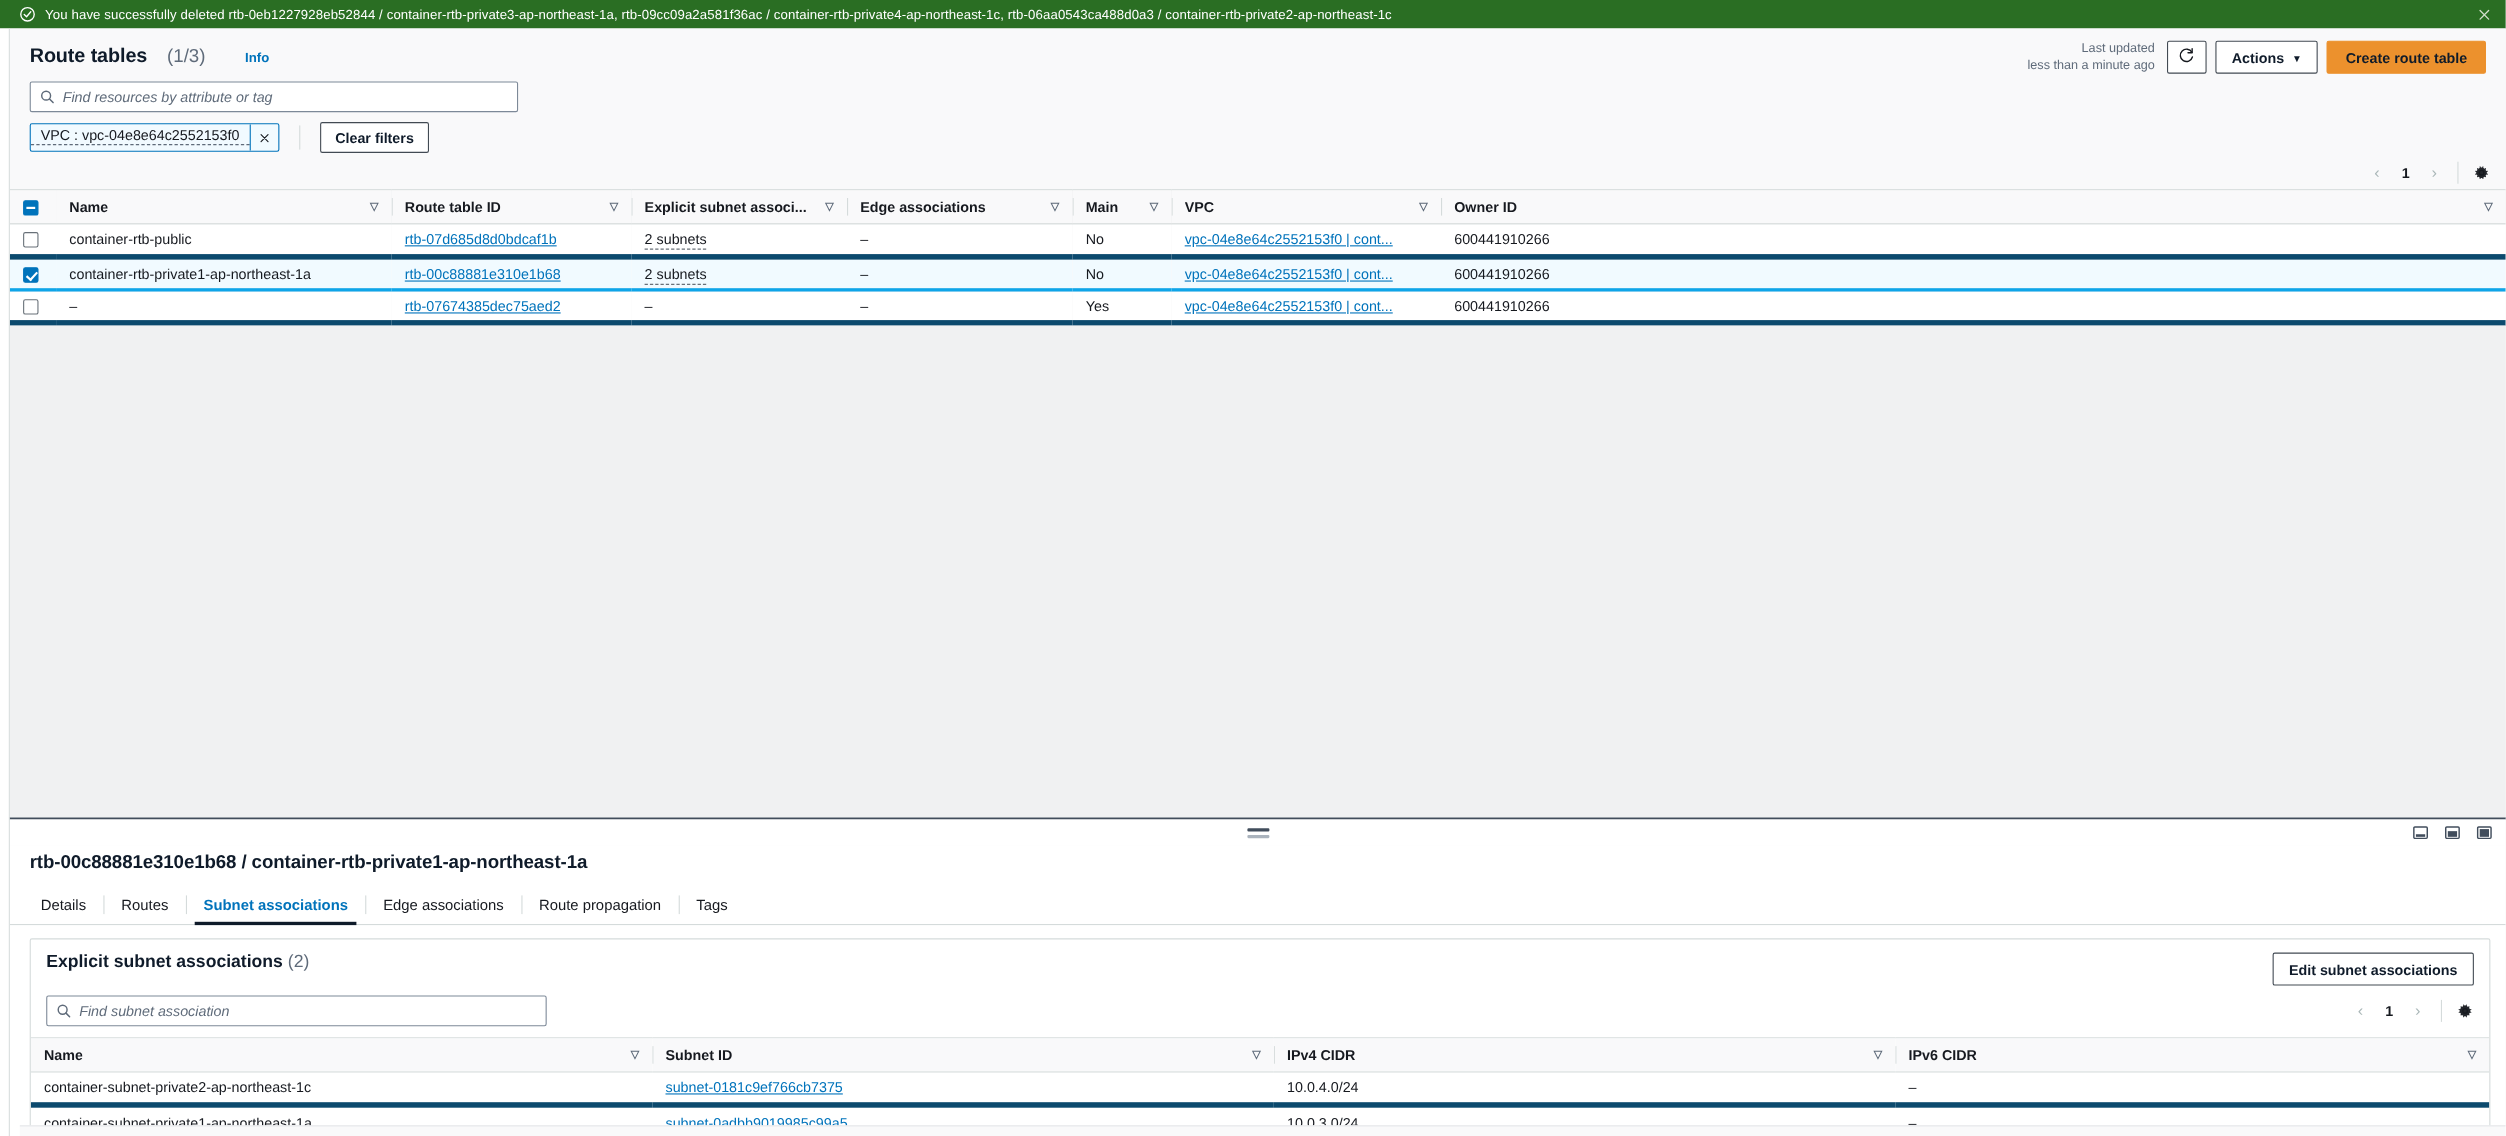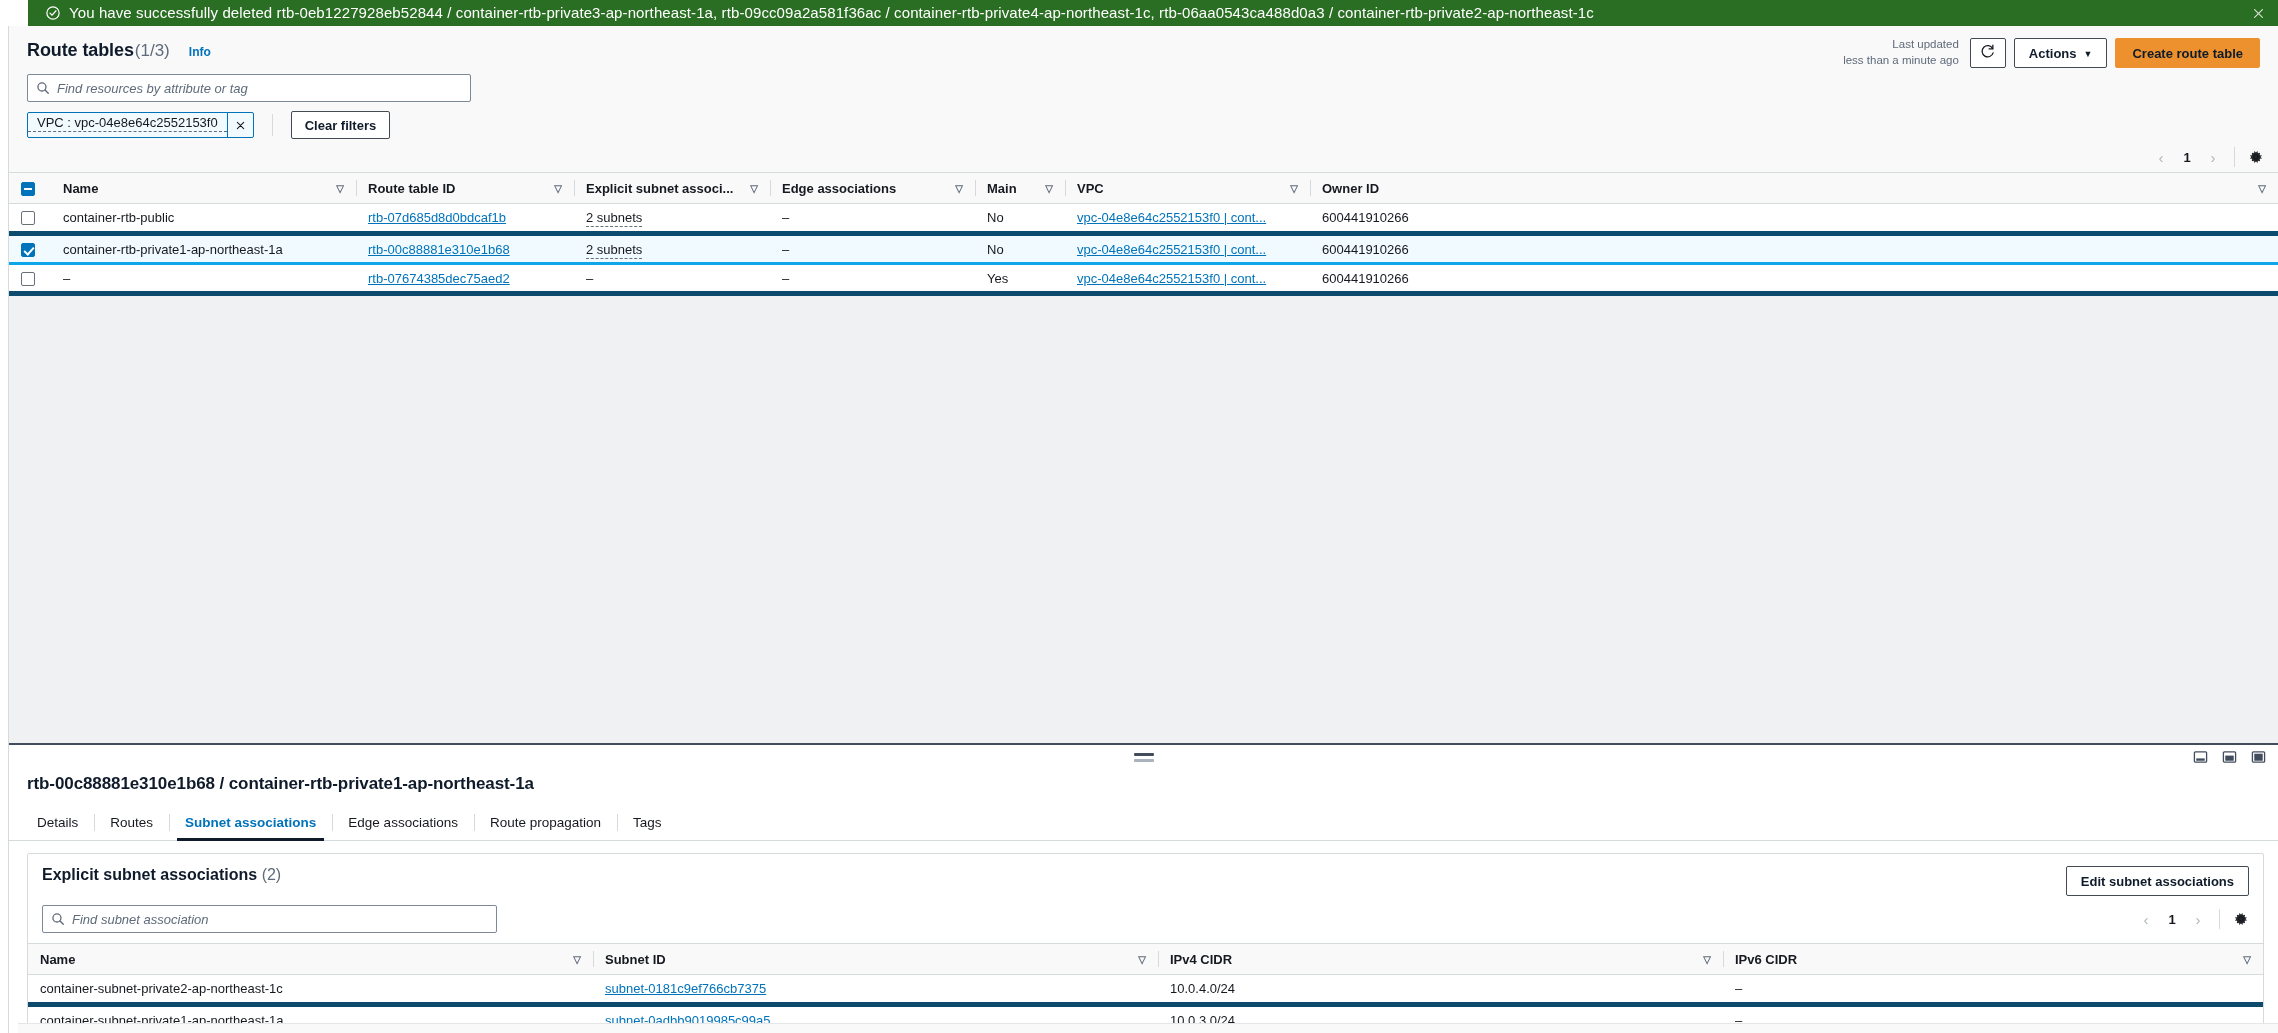--- a/index.html
+++ b/index.html
@@ -15,24 +15,23 @@
 
   
   .flash-banner {
     position: relative;
     height: 26px;
     background: #2a6e23;
     color: #ffffff;
     display: flex;
     align-items: center;
     padding: 0 10px 0 18px;
-    font-size: 15px;
+    font-size: 12px;
     font-weight: 400;
     letter-spacing: .1px;
-    margin-left: 28px;
   }
   .flash-icon {
     flex: 0 0 auto;
     width: 14px; height: 14px;
     margin-right: 9px;
     display: inline-flex; align-items: center; justify-content: center;
   }
   .flash-icon svg { display: block; }
   .flash-text {
     flex: 1 1 auto;
@@ -74,21 +73,21 @@
     overflow: hidden;
   }
 
   .pane-header {
     display: flex;
     align-items: flex-start;
     justify-content: space-between;
     padding: 14px 18px 0 18px;
     height: 44px;
   }
-  .pane-title-wrap { display: flex; align-items: baseline; gap: 1px; }
+  .pane-title-wrap { display: flex; align-items: baseline; gap: 18px; }
   .pane-title {
     font-size: 18px;
     font-weight: 700;
     color: #0f1b2a;
     letter-spacing: -.1px;
   }
   .pane-count {
     font-size: 17px;
     font-weight: 400;
     color: #5f6b7a;
@@ -97,21 +96,21 @@
     font-size: 12px;
     font-weight: 700;
     color: #0073bb;
     text-decoration: none;
     cursor: pointer;
     margin-left: 18px;
   }
 
   .header-actions {
     display: flex;
-    align-items: flex-end;
+    align-items: flex-start;
     gap: 8px;
     margin-top: -3px;
   }
   .last-updated {
     font-size: 11.5px;
     color: #5f6b7a;
     text-align: right;
     line-height: 1.35;
     margin-right: 3px;
     white-space: nowrap;

